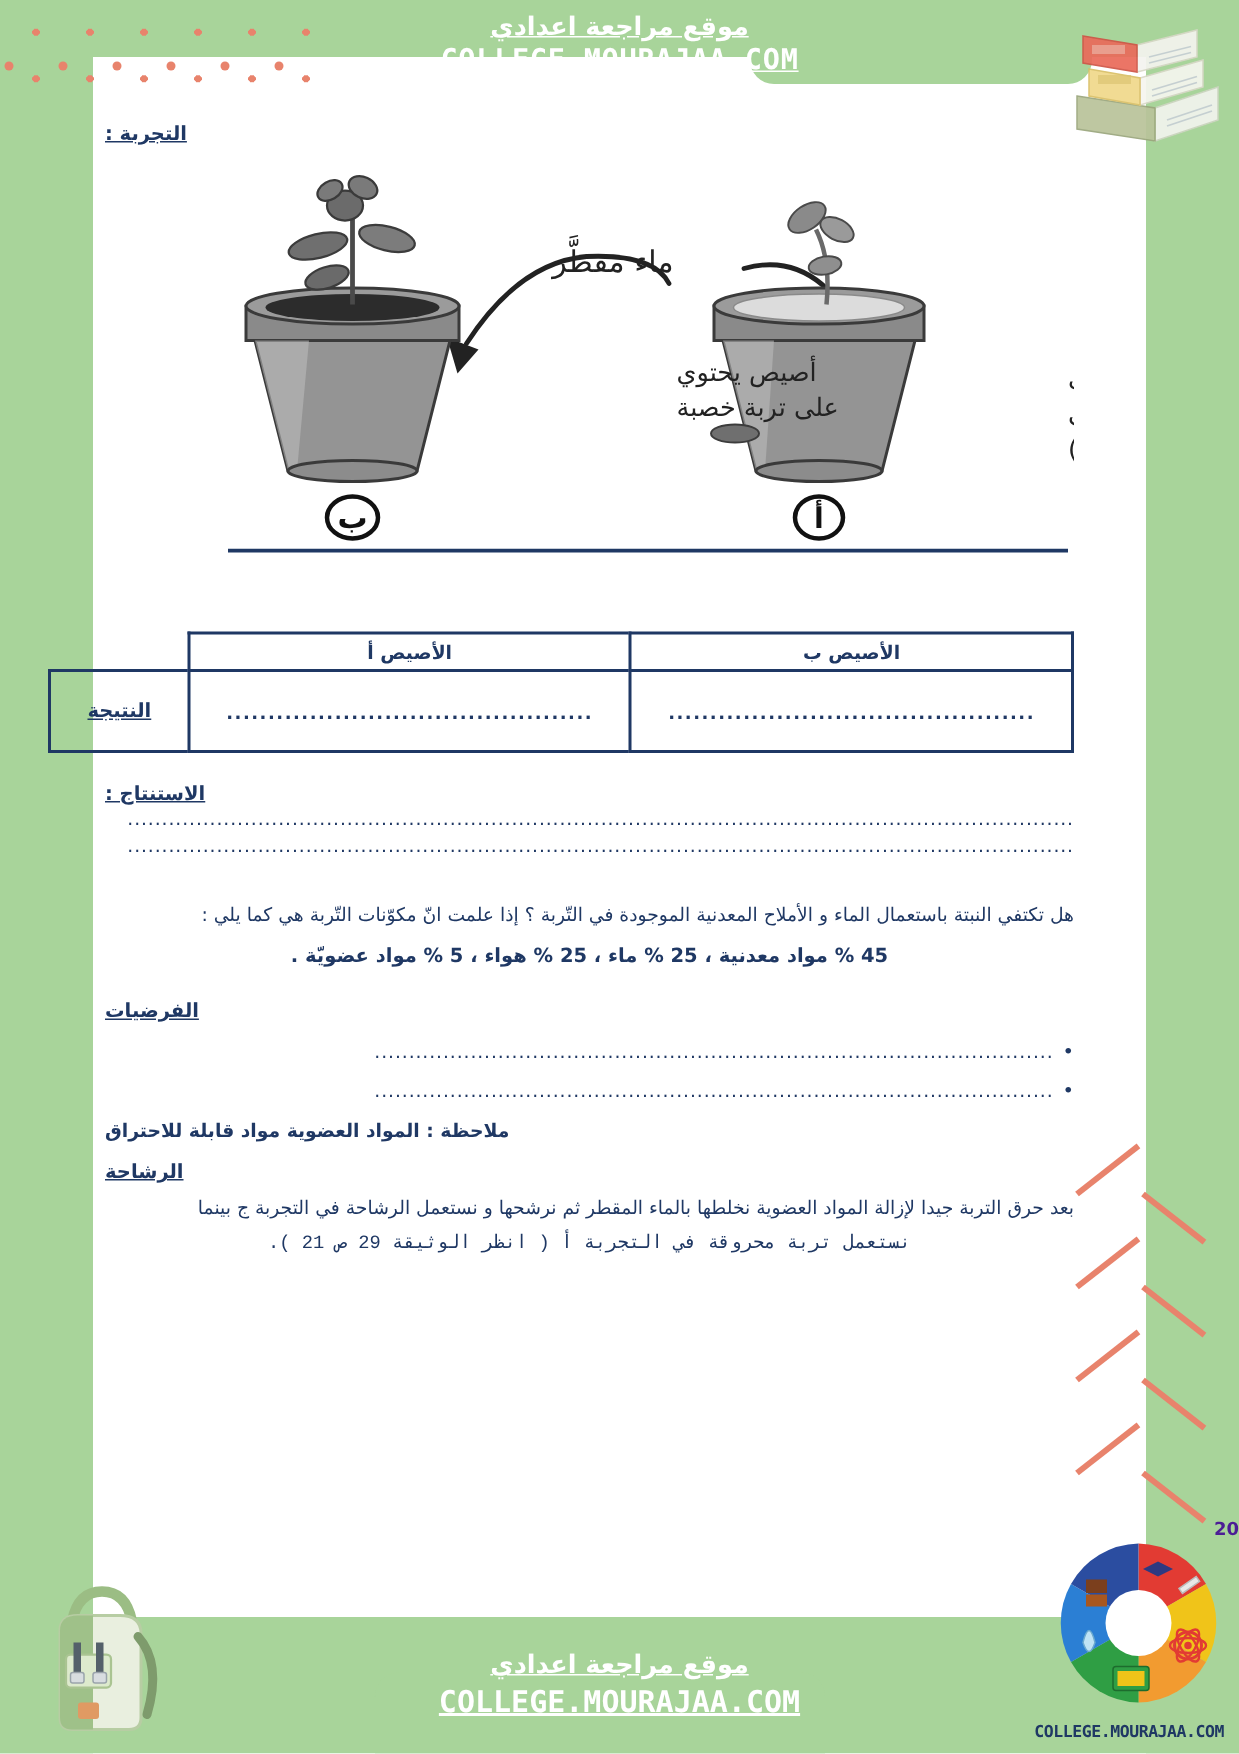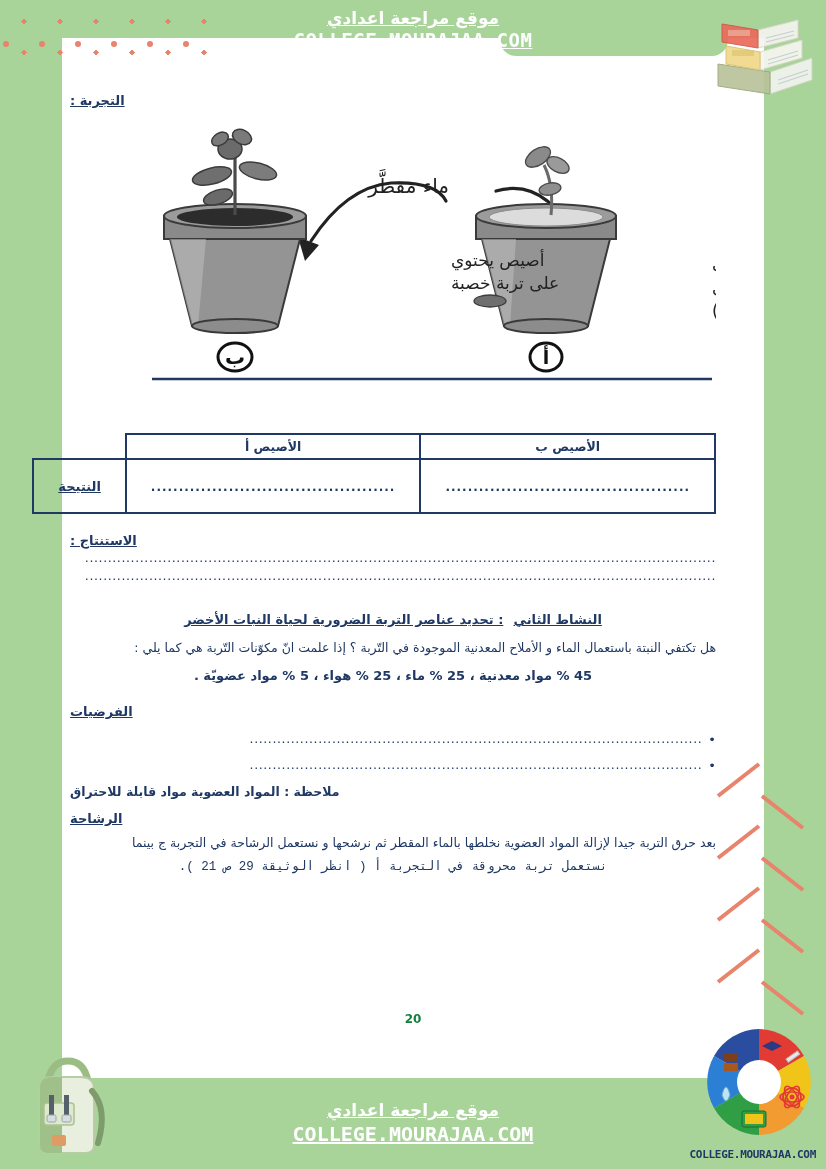--- a/index.html
+++ b/index.html
@@ -80,22 +80,22 @@
   .para.center{text-align:center;}
   .bold{font-weight:bold;}
   .underline{text-decoration:underline;}
 
   .bullets{margin:6px 0 0 0;padding:0;list-style:none;}
   .bullets li{font-size:12.5px;color:#1f3864;line-height:26px;
      display:flex;flex-direction:row;align-items:center;gap:6px;}
   .bullets li .dot{font-size:13px;line-height:1;}
   .bullets li .fill{flex:1;overflow:hidden;white-space:nowrap;letter-spacing:.6px;}
 
-  .pagenum{position:absolute;left:0;right:0;top:1012px;text-align:center;
-     font-size:12px;font-weight:bold;color:#15803d;z-index:5;}
+  .pagenum{position:absolute;left:0;right:0;top:1012px;
+     font-size:12px;font-weight:bold;color:#4c1d95;z-index:5;}
 </style>
 </head>
 <body>
 
 <div class="page">
 
   <div class="band-left"></div>
   <div class="band-right"></div>
   <div class="band-top"></div>
   <div class="band-bottom"></div>
@@ -186,21 +186,21 @@
       <ellipse cx="92" cy="74" rx="12" ry="5" fill="none" stroke="#e23b33" stroke-width="1.6"></ellipse>
       <ellipse cx="92" cy="74" rx="12" ry="5" transform="rotate(60 92 74)" fill="none" stroke="#e23b33" stroke-width="1.6"></ellipse>
       <ellipse cx="92" cy="74" rx="12" ry="5" transform="rotate(-60 92 74)" fill="none" stroke="#e23b33" stroke-width="1.6"></ellipse>
       <circle cx="92" cy="74" r="2.5" fill="#e23b33"></circle>
     </g>
   </svg>
   <div class="wheeltext">COLLEGE.MOURAJAA.COM</div>
 
   <div class="content">
 
-    <div class="lbl-row" style="text-align:left;margin-top:12px;">
+    <div class="lbl-row" style="text-align:left;">
       <span class="lbl">التجربة :</span>
     </div>
 
     <div class="fig">
       <svg width="570" height="300" viewBox="0 0 570 300">
 
         <path d="M300 80 Q290 60 245 62 Q200 66 165 120" fill="none" stroke="#222" stroke-width="3.2" stroke-linecap="round"></path>
         <polygon points="159,140 152,116 173,124" fill="#222"></polygon>
         <path d="M350 70 Q400 56 430 120" fill="none" stroke="#222" stroke-width="3.2" stroke-linecap="round"></path>
         <polygon points="434,140 424,118 446,124" fill="#222"></polygon>
@@ -277,24 +277,20 @@
     <div style="height:16px"></div>
 
     <div class="lbl-row" style="text-align:left;">
       <span class="lbl">الاستنتاج :</span>
     </div>
     <div class="dotrow">..........................................................................................................................................</div>
     <div class="dotrow">..........................................................................................................................................</div>
 
     <div style="height:22px"></div>
 
-    <div class="para center" style="margin:0;">
-      <span class="bold underline">النشاط الثاني</span>
-      <span class="bold underline" style="padding-right:6px;">: تحديد عناصر التربة الضرورية لحياة النبات الأخضر</span>
-    </div>
     <div class="para" style="text-align:right;font-size:12.5px;line-height:22px;margin:4px 0 0 0;">هل تكتفي النبتة باستعمال الماء و الأملاح المعدنية الموجودة في التّربة ؟ إذا علمت انّ مكوّنات التّربة هي كما يلي :</div>
     <div class="para center bold" style="font-size:13px;margin:4px 0 0 0;">45  %  مواد معدنية ، 25  % ماء ، 25  % هواء ، 5  % مواد عضويّة .</div>
 
     <div style="height:12px"></div>
 
     <div class="lbl-row" style="text-align:left;">
       <span class="lbl">الفرضيات</span>
     </div>
     <ul class="bullets">
       <li>

